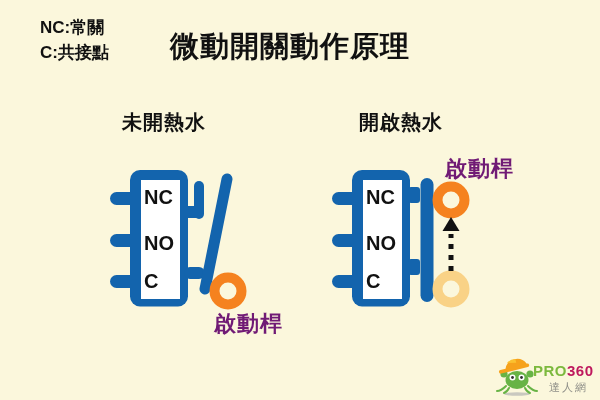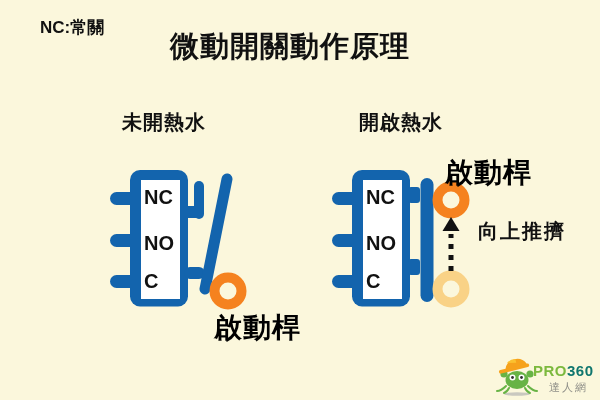--- a/index.html
+++ b/index.html
@@ -11,27 +11,27 @@
     overflow: hidden;
   }
   .canvas { position: absolute; inset: 0; width: 600px; height: 400px; }
   .abs { position: absolute; }
   .txt { color: #111; font-weight: bold; white-space: nowrap; }
   .legend { top: 15px; left: 10px; font-size: 17px; line-height: 25px; margin-left: 30px; }
   .title { top: 27px; left: 170px; width: 270px; font-size: 29px; letter-spacing: 1px; }
   .hdr { font-size: 20px; letter-spacing: 1px; }
   .hdr-left { top: 109px; left: 122px; text-align: center; }
   .hdr-right { top: 109px; left: 359px; }
-  .lever-label { font-size: 28px; color: #000000; letter-spacing: 1px; }
+  .lever-label { font-size: 22px; color: #701a75; letter-spacing: 1px; }
   .lever-label-left { top: 309px; left: 214px; }
   .lever-label-right { top: 154px; left: 445px; }
   .push-text { top: 217px; left: 478px; font-size: 20px; line-height: 29px; letter-spacing: 2px; }
   .logo-text { top: 362px; left: 533px; font-size: 15px; letter-spacing: 0.5px; }
   .logo-pro { color: #7CB93E; margin-top: 31px; }
-  .logo-360 { color: #0f766e; }
+  .logo-360 { color: #be185d; }
   .logo-sub { top: 380px; left: 549px; font-size: 11px; color: #8F8F88; letter-spacing: 2px; font-weight: normal; }
   svg text { font-family: "Liberation Sans", sans-serif; font-weight: bold; fill: #111; }
 </style>
 </head>
 <body>
 
 <svg class="canvas" viewBox="0 0 600 400">
 
   <g>
 
@@ -97,28 +97,28 @@
     <g transform="rotate(-14 516 366)">
       <path d="M505 368 a11 9 0 0 1 22 0 z" fill="#F6A21C"></path>
       <rect x="498" y="366.2" width="31" height="3.6" rx="1.8" fill="#F6A21C"></rect>
       <path d="M508 361 a9 7 0 0 1 9 -2 l0 4 z" fill="#FBC12F"></path>
     </g>
   </g>
 </svg>
 
 <div class="abs txt legend">
   <div>NC:常關</div>
+  <div>C:共接點</div>
 </div>
 
 <div class="abs txt title">微動開關動作原理</div>
 
 <div class="abs txt hdr hdr-left">未開熱水</div>
 <div class="abs txt hdr hdr-right">開啟熱水</div>
 
 <div class="abs txt lever-label lever-label-left">啟動桿</div>
 <div class="abs txt lever-label lever-label-right">啟動桿</div>
 
 <div class="abs txt push-text">
-  <div>向上推擠</div>
 </div>
 
 <div class="abs txt logo-text"><span class="logo-pro">PRO</span><span class="logo-360">360</span></div>
 <div class="abs txt logo-sub">達人網</div>
 
 </body></html>

